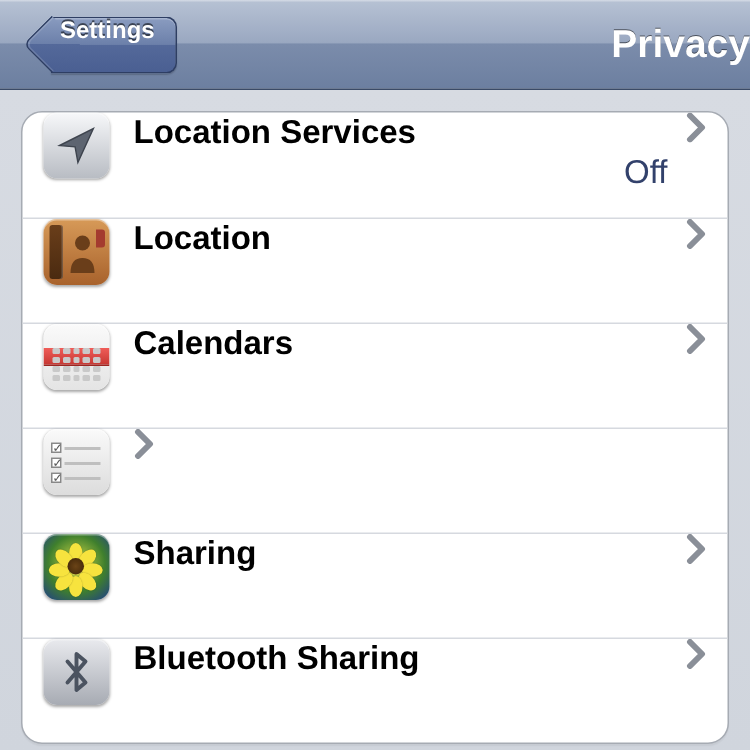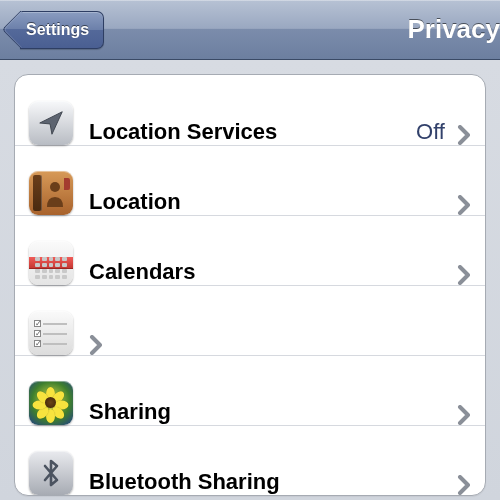--- a/index.html
+++ b/index.html
@@ -21,25 +21,25 @@
     position: relative;
     padding: 0 12px;
   }
   .nav-title {
     position: absolute; left: 0; right: 0; text-align: right;
     font-size: 26px; font-weight: 700; color: #fff;
     text-shadow: 0 -1px 0 rgba(0,0,0,.55);
     pointer-events: none;
   }
   .back-btn {
-    display: flex; align-items: center;
+    display: flex; align-items: flex-start;
     height: 38px;
     position: relative;
     padding: 0 14px 0 6px;
-    margin-left: 8px;
+    margin-left: 22px;
     background: linear-gradient(to bottom,#8a9cc0 0%,#6c80aa 49%,#54699a 50%,#4a5f92 100%);
     border: 1px solid #2e3e63;
     border-left: none;
     border-radius: 0 7px 7px 0;
     color: #fff; font-size: 16px; font-weight: 700;
     text-shadow: 0 -1px 0 rgba(0,0,0,.55);
     box-shadow: inset 0 1px 0 rgba(255,255,255,.25), 0 1px 1px rgba(0,0,0,.2);
     cursor: pointer;
   }
   .back-btn::before {
@@ -65,21 +65,21 @@
 
   
   .group {
     background: #fff;
     border: 1px solid #a6abb3;
     border-radius: 14px;
     overflow: hidden;
     box-shadow: 0 1px 1px rgba(0,0,0,.05);
   }
   .cell {
-    display: flex; align-items: flex-end;
+    display: flex; align-items: flex-start;
     height: 70px;
     padding: 0 14px 0 14px;
     border-top: 1px solid #d6d9df;
     cursor: pointer;
   }
   .cell:first-child { border-top: none; }
   .cell .icon {
     width: 44px; height: 44px;
     border-radius: 9px;
     margin-right: 16px;

